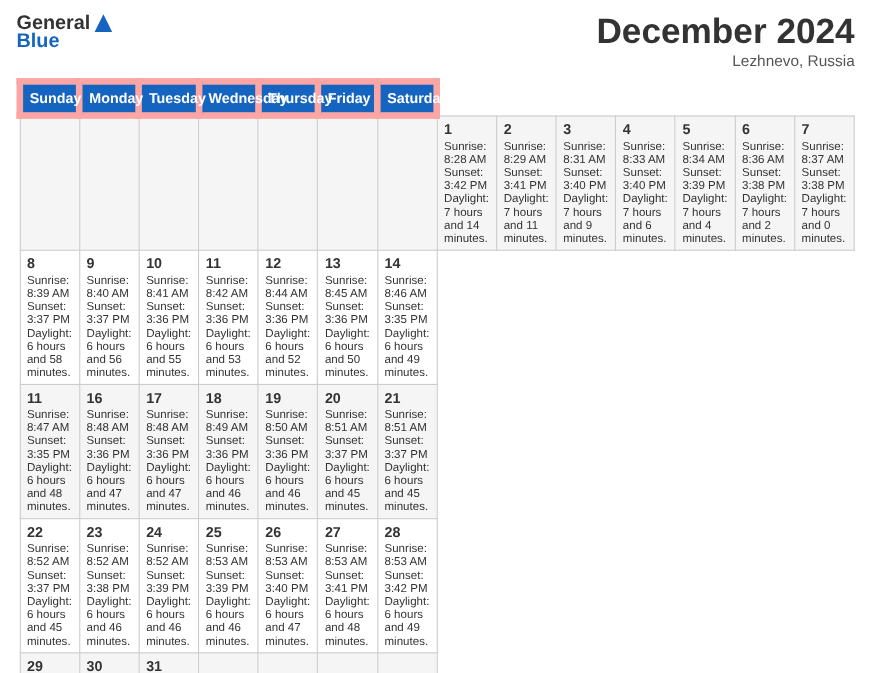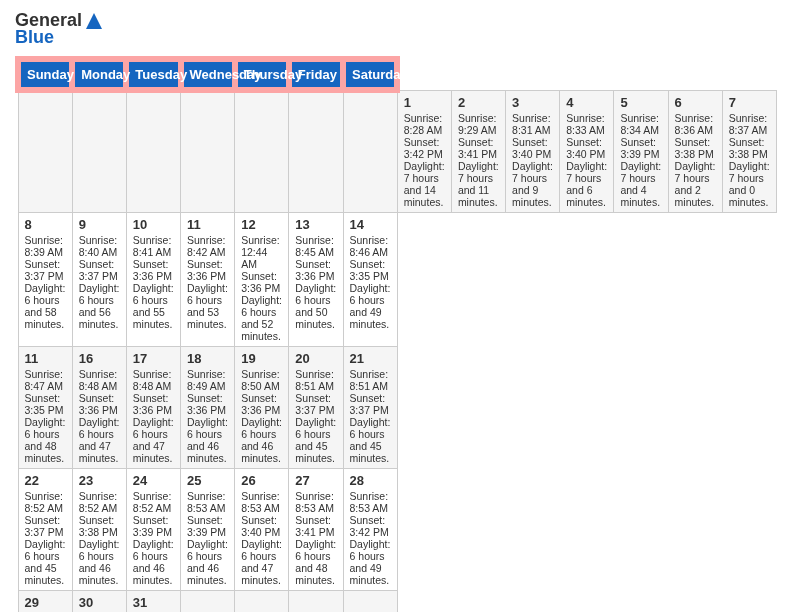--- a/index.html
+++ b/index.html
@@ -104,20 +104,24 @@
   <div class="header">
     <div class="logo">
       <div class="logo-text">
         <span class="logo-general">General</span>
         <svg class="logo-icon" viewBox="0 0 20 20">
           <polygon points="10,2 18,18 2,18" fill="#1565c0"></polygon>
         </svg>
       </div>
       <span class="logo-blue" style="margin-top:-4px;">Blue</span>
     </div>
+    <div class="title-section">
+      <div class="month-title">December 2024</div>
+      <div class="location">Lezhnevo, Russia</div>
+    </div>
   </div>
 
   <table>
     <thead>
       <tr>
         <th>Sunday</th>
         <th>Monday</th>
         <th>Tuesday</th>
         <th>Wednesday</th>
         <th>Thursday</th>
@@ -128,33 +132,33 @@
     <tbody id="calendar-body">
     <tr>
           <td class="empty-cell"></td>
           <td class="empty-cell"></td>
           <td class="empty-cell"></td>
           <td class="empty-cell"></td>
           <td class="empty-cell"></td>
           <td class="empty-cell"></td>
           <td class="empty-cell"></td>
           <td><span class="day-number">1</span><span>Sunrise: 8:28 AM</span><br><span>Sunset: 3:42 PM</span><br><span>Daylight: 7 hours and 14 minutes.</span></td>
-          <td><span class="day-number">2</span><span>Sunrise: 9:29 AM</span><br><span>Sunset: 3:41 PM</span><br><span>Daylight: 7 hours and 11 minutes.</span></td>
+          <td><span class="day-number">2</span><span>Sunrise: 8:29 AM</span><br><span>Sunset: 3:41 PM</span><br><span>Daylight: 7 hours and 11 minutes.</span></td>
           <td><span class="day-number">3</span><span>Sunrise: 8:31 AM</span><br><span>Sunset: 3:40 PM</span><br><span>Daylight: 7 hours and 9 minutes.</span></td>
           <td><span class="day-number">4</span><span>Sunrise: 8:33 AM</span><br><span>Sunset: 3:40 PM</span><br><span>Daylight: 7 hours and 6 minutes.</span></td>
           <td><span class="day-number">5</span><span>Sunrise: 8:34 AM</span><br><span>Sunset: 3:39 PM</span><br><span>Daylight: 7 hours and 4 minutes.</span></td>
           <td><span class="day-number">6</span><span>Sunrise: 8:36 AM</span><br><span>Sunset: 3:38 PM</span><br><span>Daylight: 7 hours and 2 minutes.</span></td>
           <td><span class="day-number">7</span><span>Sunrise: 8:37 AM</span><br><span>Sunset: 3:38 PM</span><br><span>Daylight: 7 hours and 0 minutes.</span></td>
         </tr>
         <tr>
           <td><span class="day-number">8</span><span>Sunrise: 8:39 AM</span><br><span>Sunset: 3:37 PM</span><br><span>Daylight: 6 hours and 58 minutes.</span></td>
           <td><span class="day-number">9</span><span>Sunrise: 8:40 AM</span><br><span>Sunset: 3:37 PM</span><br><span>Daylight: 6 hours and 56 minutes.</span></td>
           <td><span class="day-number">10</span><span>Sunrise: 8:41 AM</span><br><span>Sunset: 3:36 PM</span><br><span>Daylight: 6 hours and 55 minutes.</span></td>
           <td><span class="day-number">11</span><span>Sunrise: 8:42 AM</span><br><span>Sunset: 3:36 PM</span><br><span>Daylight: 6 hours and 53 minutes.</span></td>
-          <td><span class="day-number">12</span><span>Sunrise: 12:44 AM</span><br><span>Sunset: 3:36 PM</span><br><span>Daylight: 6 hours and 52 minutes.</span></td>
+          <td><span class="day-number">12</span><span>Sunrise: 8:44 AM</span><br><span>Sunset: 3:36 PM</span><br><span>Daylight: 6 hours and 52 minutes.</span></td>
           <td><span class="day-number">13</span><span>Sunrise: 8:45 AM</span><br><span>Sunset: 3:36 PM</span><br><span>Daylight: 6 hours and 50 minutes.</span></td>
           <td><span class="day-number">14</span><span>Sunrise: 8:46 AM</span><br><span>Sunset: 3:35 PM</span><br><span>Daylight: 6 hours and 49 minutes.</span></td>
         </tr>
         <tr>
           <td><span class="day-number">11</span><span>Sunrise: 8:47 AM</span><br><span>Sunset: 3:35 PM</span><br><span>Daylight: 6 hours and 48 minutes.</span></td>
           <td><span class="day-number">16</span><span>Sunrise: 8:48 AM</span><br><span>Sunset: 3:36 PM</span><br><span>Daylight: 6 hours and 47 minutes.</span></td>
           <td><span class="day-number">17</span><span>Sunrise: 8:48 AM</span><br><span>Sunset: 3:36 PM</span><br><span>Daylight: 6 hours and 47 minutes.</span></td>
           <td><span class="day-number">18</span><span>Sunrise: 8:49 AM</span><br><span>Sunset: 3:36 PM</span><br><span>Daylight: 6 hours and 46 minutes.</span></td>
           <td><span class="day-number">19</span><span>Sunrise: 8:50 AM</span><br><span>Sunset: 3:36 PM</span><br><span>Daylight: 6 hours and 46 minutes.</span></td>
           <td><span class="day-number">20</span><span>Sunrise: 8:51 AM</span><br><span>Sunset: 3:37 PM</span><br><span>Daylight: 6 hours and 45 minutes.</span></td>

